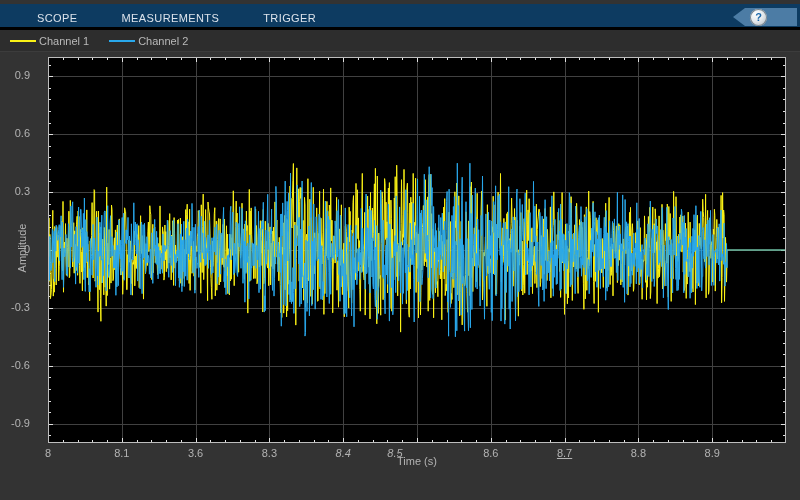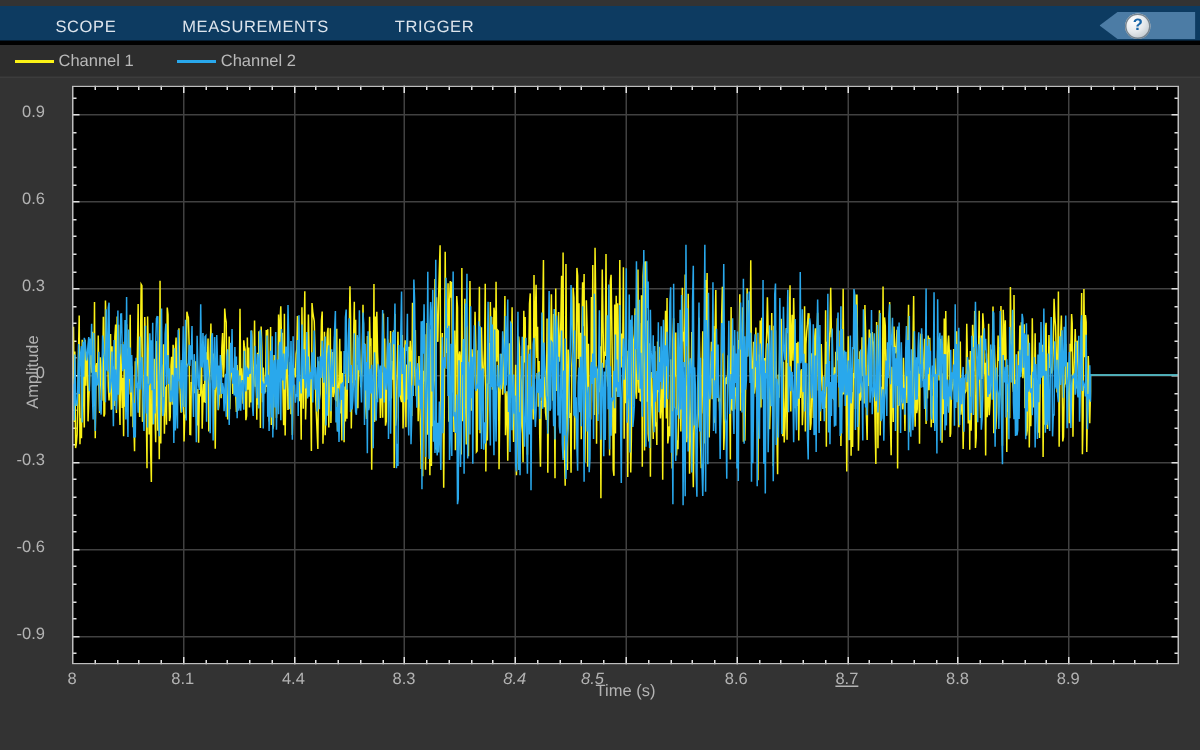--- a/index.html
+++ b/index.html
@@ -30,21 +30,21 @@
     background:radial-gradient(circle at 35% 30%, #ffffff 0%, #e4e8eb 45%, #a9b2ba 100%);
     box-shadow:inset 0 0 0 1px #76848f;
     color:#1A66A8; font-weight:bold; font-size:11px; line-height:17px; text-align:center;
   }
   .sep { position:absolute; top:27px; left:0; width:100%; height:3px; background:#000000; }
   
   .plot-panel { position:absolute; top:30px; left:0; width:800px; height:448px; background:#333333; }
   .legend {
     position:absolute; top:0; left:0; right:0; height:22px;
     background:#2D2D2D; border-bottom:1px solid #3C3C3C;
-    display:flex; align-items:center; gap:29px; padding-left:10px;
+    display:flex; align-items:center; gap:20px; padding-left:10px;
   }
   .legend-item { display:flex; align-items:center; }
   .legend-line { display:inline-block; width:26px; height:2px; margin-right:2px; }
   .legend-label { color:#B9B9B9; font-size:11px; padding-left:1px; }
   .axes-wrap { position:absolute; left:48px; top:27px; width:738px; height:386px; }
   .ylabel {
     position:absolute; left:22px; top:218px; color:#B3B3B3; font-size:11px;
     transform:translate(-50%,-50%) rotate(-90deg); white-space:nowrap;
   }
   .xlabel {
@@ -287,21 +287,21 @@
         <div class="ytick" style="top: 328.8px;">-0.6</div>
         <div class="ytick" style="top: 270.9px;">-0.3</div>
         <div class="ytick" style="top: 213px;">0</div>
         <div class="ytick" style="top: 155.1px;">0.3</div>
         <div class="ytick" style="top: 97.2px;">0.6</div>
         <div class="ytick" style="top: 39.3px;">0.9</div>
       </div>
     <div id="xticks">
         <div class="xtick" style="left: 28px;">8</div>
         <div class="xtick" style="left: 101.8px;">8.1</div>
-        <div class="xtick" style="left: 175.6px;">4.4</div>
+        <div class="xtick" style="left: 175.6px;">3.6</div>
         <div class="xtick" style="left: 249.4px;">8.3</div>
         <div class="xtick" style="left: 323.2px; font-style: italic;">8.4</div>
         <div class="xtick" style="left: 375px; font-style: italic;">8.5</div>
         <div class="xtick" style="left: 470.8px;">8.6</div>
         <div class="xtick" style="left: 544.6px; text-decoration: underline;">8.7</div>
         <div class="xtick" style="left: 618.4px;">8.8</div>
         <div class="xtick" style="left: 692.2px;">8.9</div>
       </div>
 
     <div class="xlabel">Time (s)</div>

